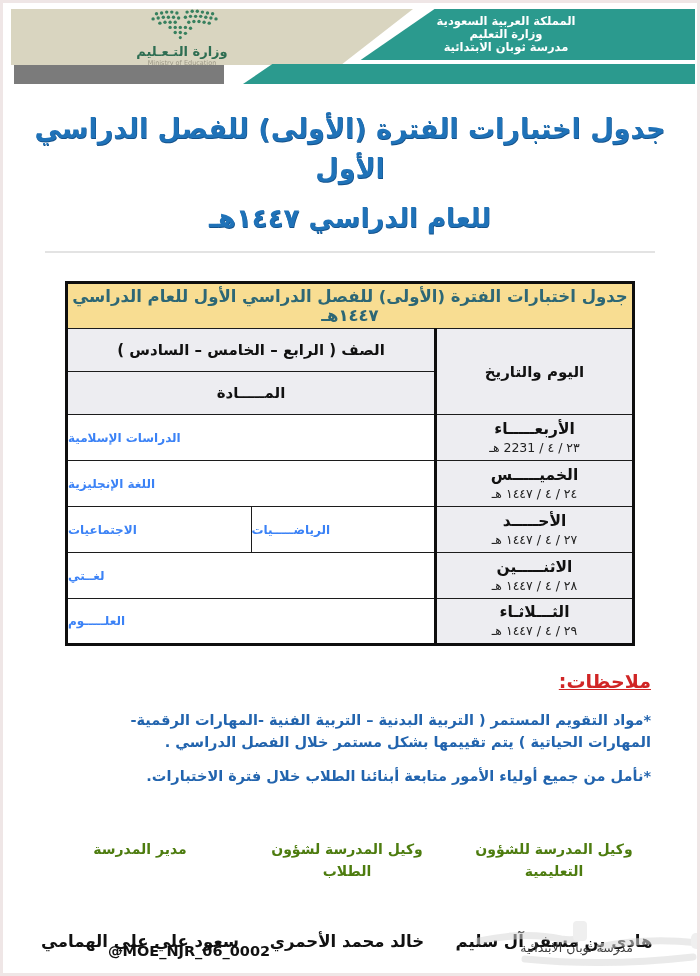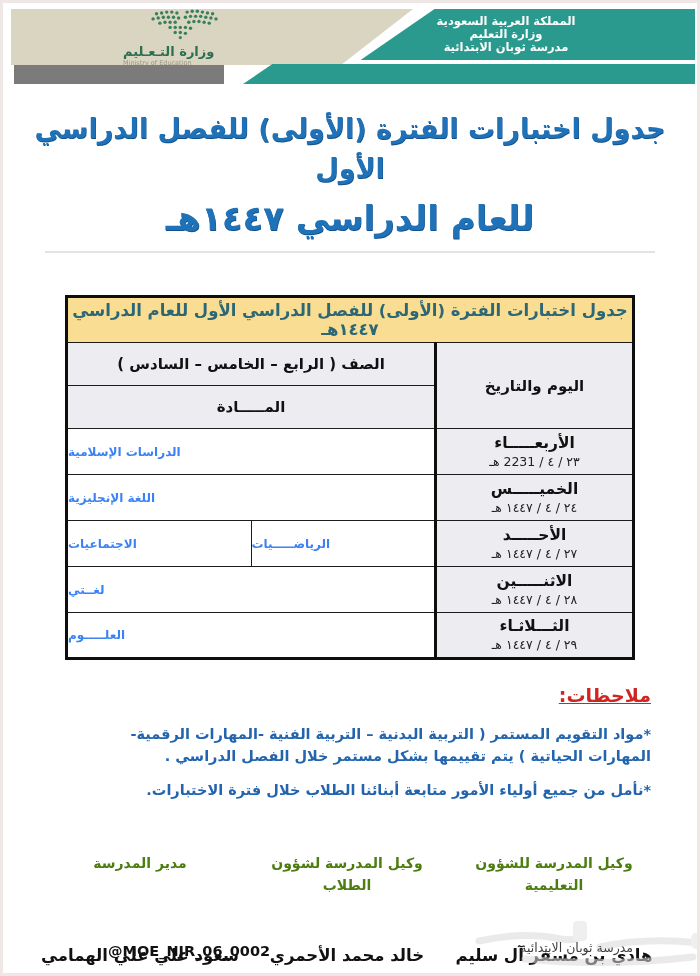--- a/index.html
+++ b/index.html
@@ -10,44 +10,44 @@
     border:3px solid #efe6e6;overflow:hidden;
   }
   
   .header{position:relative;height:84px;}
   .logo-plate{
     position:absolute;left:8px;top:6px;width:402px;height:56px;
     background:#d9d5c0;
     clip-path:polygon(0 0,100% 0,calc(100% - 72px) 100%,0 100%);
     display:flex;flex-direction:column;align-items:center;justify-content:center;
   }
-  .logo-inner{margin-left:-60px;text-align:left;}
+  .logo-inner{margin-left:-60px;text-align:center;}
   .logo-ar{color:#2e6e52;font-weight:bold;font-size:13px;line-height:14px;}
   .logo-en{color:#9a9684;font-size:6.5px;line-height:8px;}
   .teal-main{
     position:absolute;left:340px;top:6px;width:352px;height:51px;
     background:#2b9a8e;
     clip-path:polygon(26% 0,100% 0,100% 100%,5% 100%);
     display:flex;flex-direction:column;align-items:center;justify-content:center;
   }
   .teal-main .line{color:#ffffff;font-weight:bold;font-size:11.5px;line-height:13px;direction:rtl;white-space:nowrap;padding-right:26px;}
   .teal-strip{
     position:absolute;left:240px;top:61px;width:452px;height:20px;background:#2b9a8e;
     clip-path:polygon(6.5% 0,100% 0,100% 100%,0 100%);
   }
   .gray-bar{position:absolute;left:11px;top:62px;width:210px;height:19px;background:#7b7b7b;}
   
   .page-title{direction:rtl;text-align:center;color:#1f72b8;font-weight:bold;
     text-shadow:0.5px 1px 0 #14518a;}
   .page-title .t1{font-size:27px;margin-top:22px;line-height:40px;}
-  .page-title .t2{font-size:34px;margin-top:10px;line-height:38px;}
+  .page-title .t2{font-size:26px;margin-top:10px;line-height:38px;}
   .divider{width:610px;height:2px;background:#e3e3e3;margin:14px auto 0;}
   
   table.schedule{
-    width:570px;margin:42px auto 0;border-collapse:collapse;direction:rtl;
+    width:570px;margin:28px auto 0;border-collapse:collapse;direction:rtl;
     border:3px solid #0e0e0e;table-layout:fixed;
   }
   table.schedule td,table.schedule th{border:1px solid #1c1c1c;padding:0;}
   .caption-row td{
     background:#f8dd92;color:#2d6775;font-weight:bold;font-size:16.5px;
     height:46px;text-align:center;
   }
   .subhead{background:#ededf1;font-weight:bold;font-size:15px;color:#111;height:43px;text-align:center;}
   .col-day{width:198px;}
   .day-cell{

